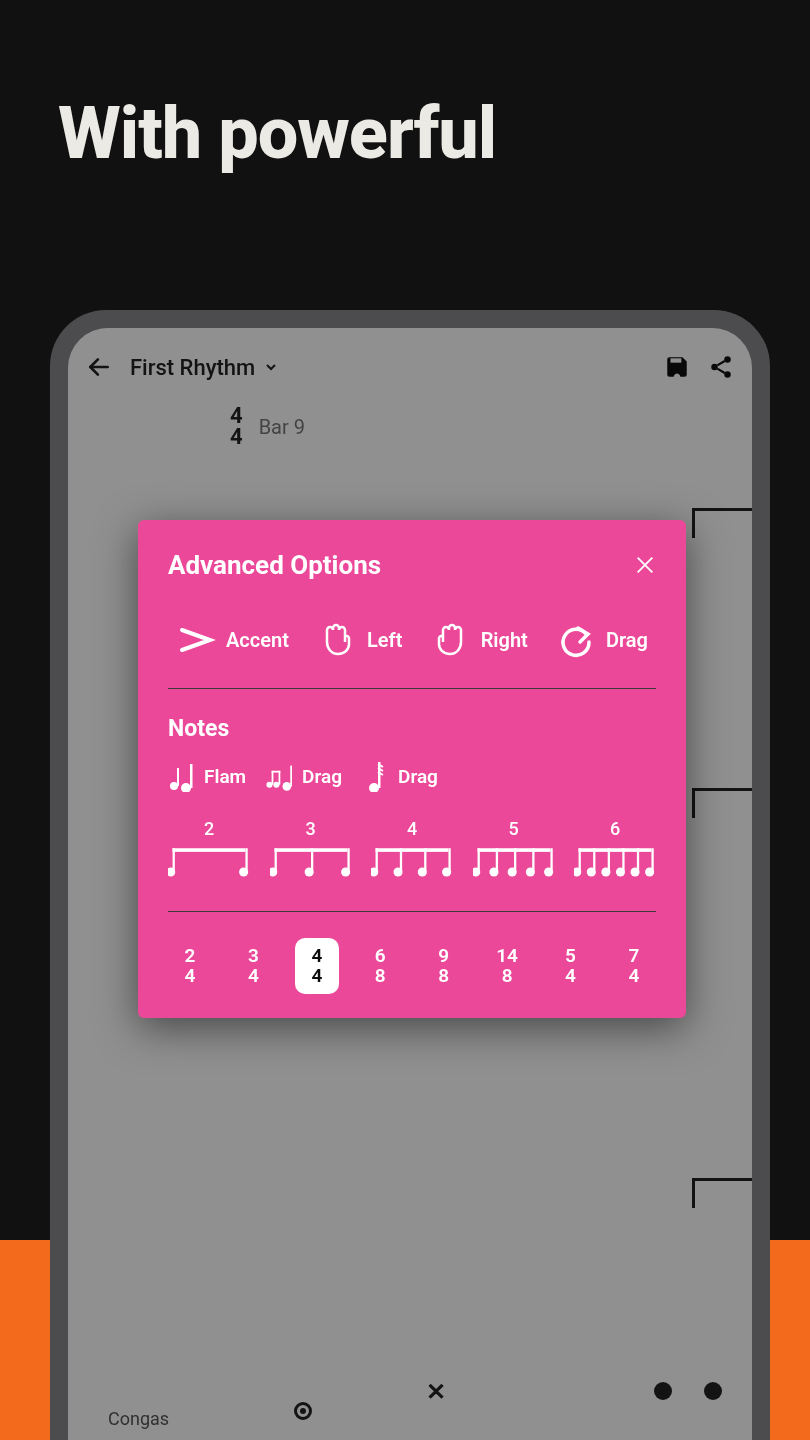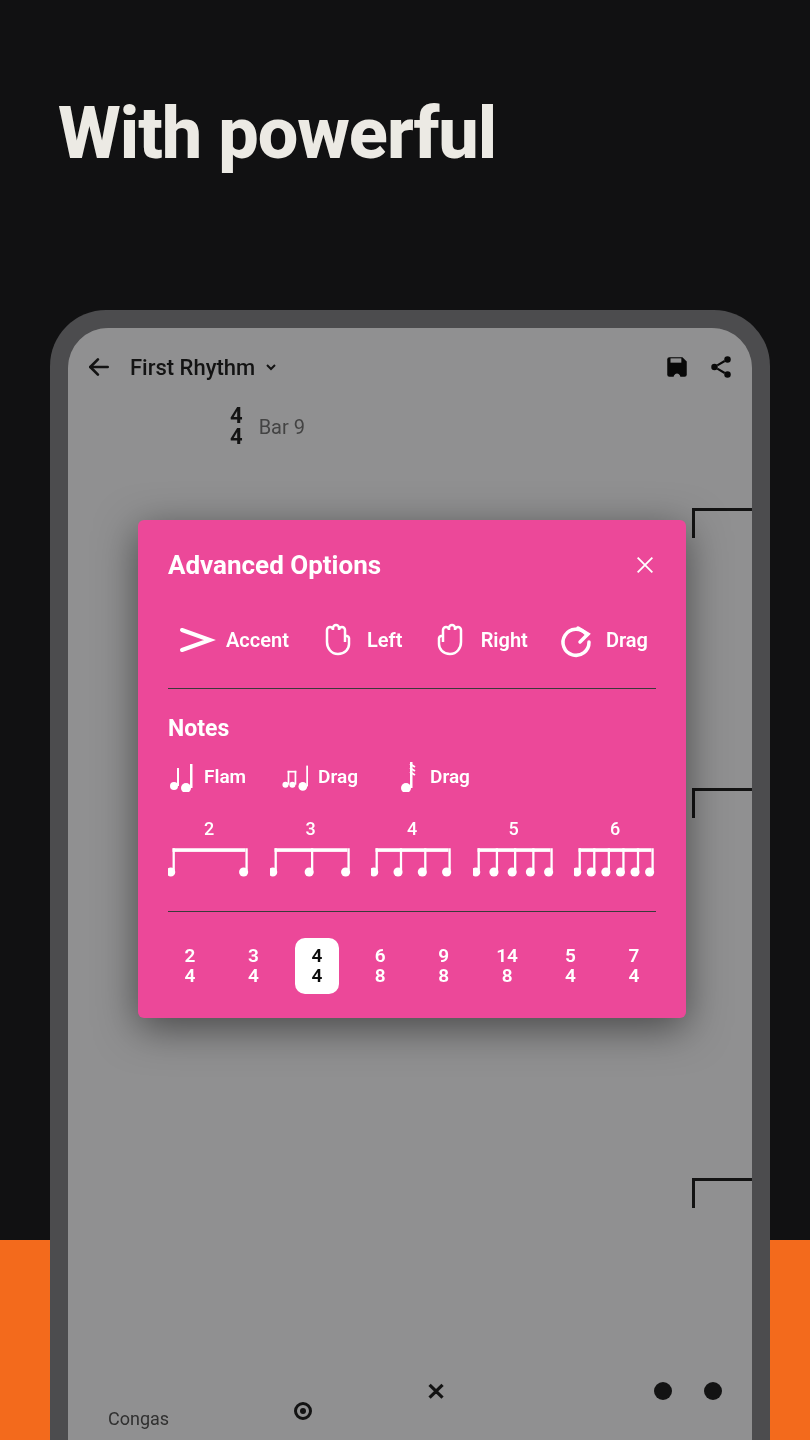--- a/index.html
+++ b/index.html
@@ -151,21 +151,21 @@
     background: #3a3a3a;
     margin: 0 0 26px 0;
   }
   .section-title {
     font-size: 23px;
     font-weight: 700;
     margin-bottom: 18px;
   }
   .note-row1 {
     display: flex;
-    gap: 36px;
+    gap: 20px;
     align-items: center;
     margin-bottom: 26px;
   }
   .note-item {
     display: flex;
     align-items: center;
     gap: 10px;
     cursor: pointer;
   }
   .note-glyph { width: 26px; height: 32px; color: #fff; }

